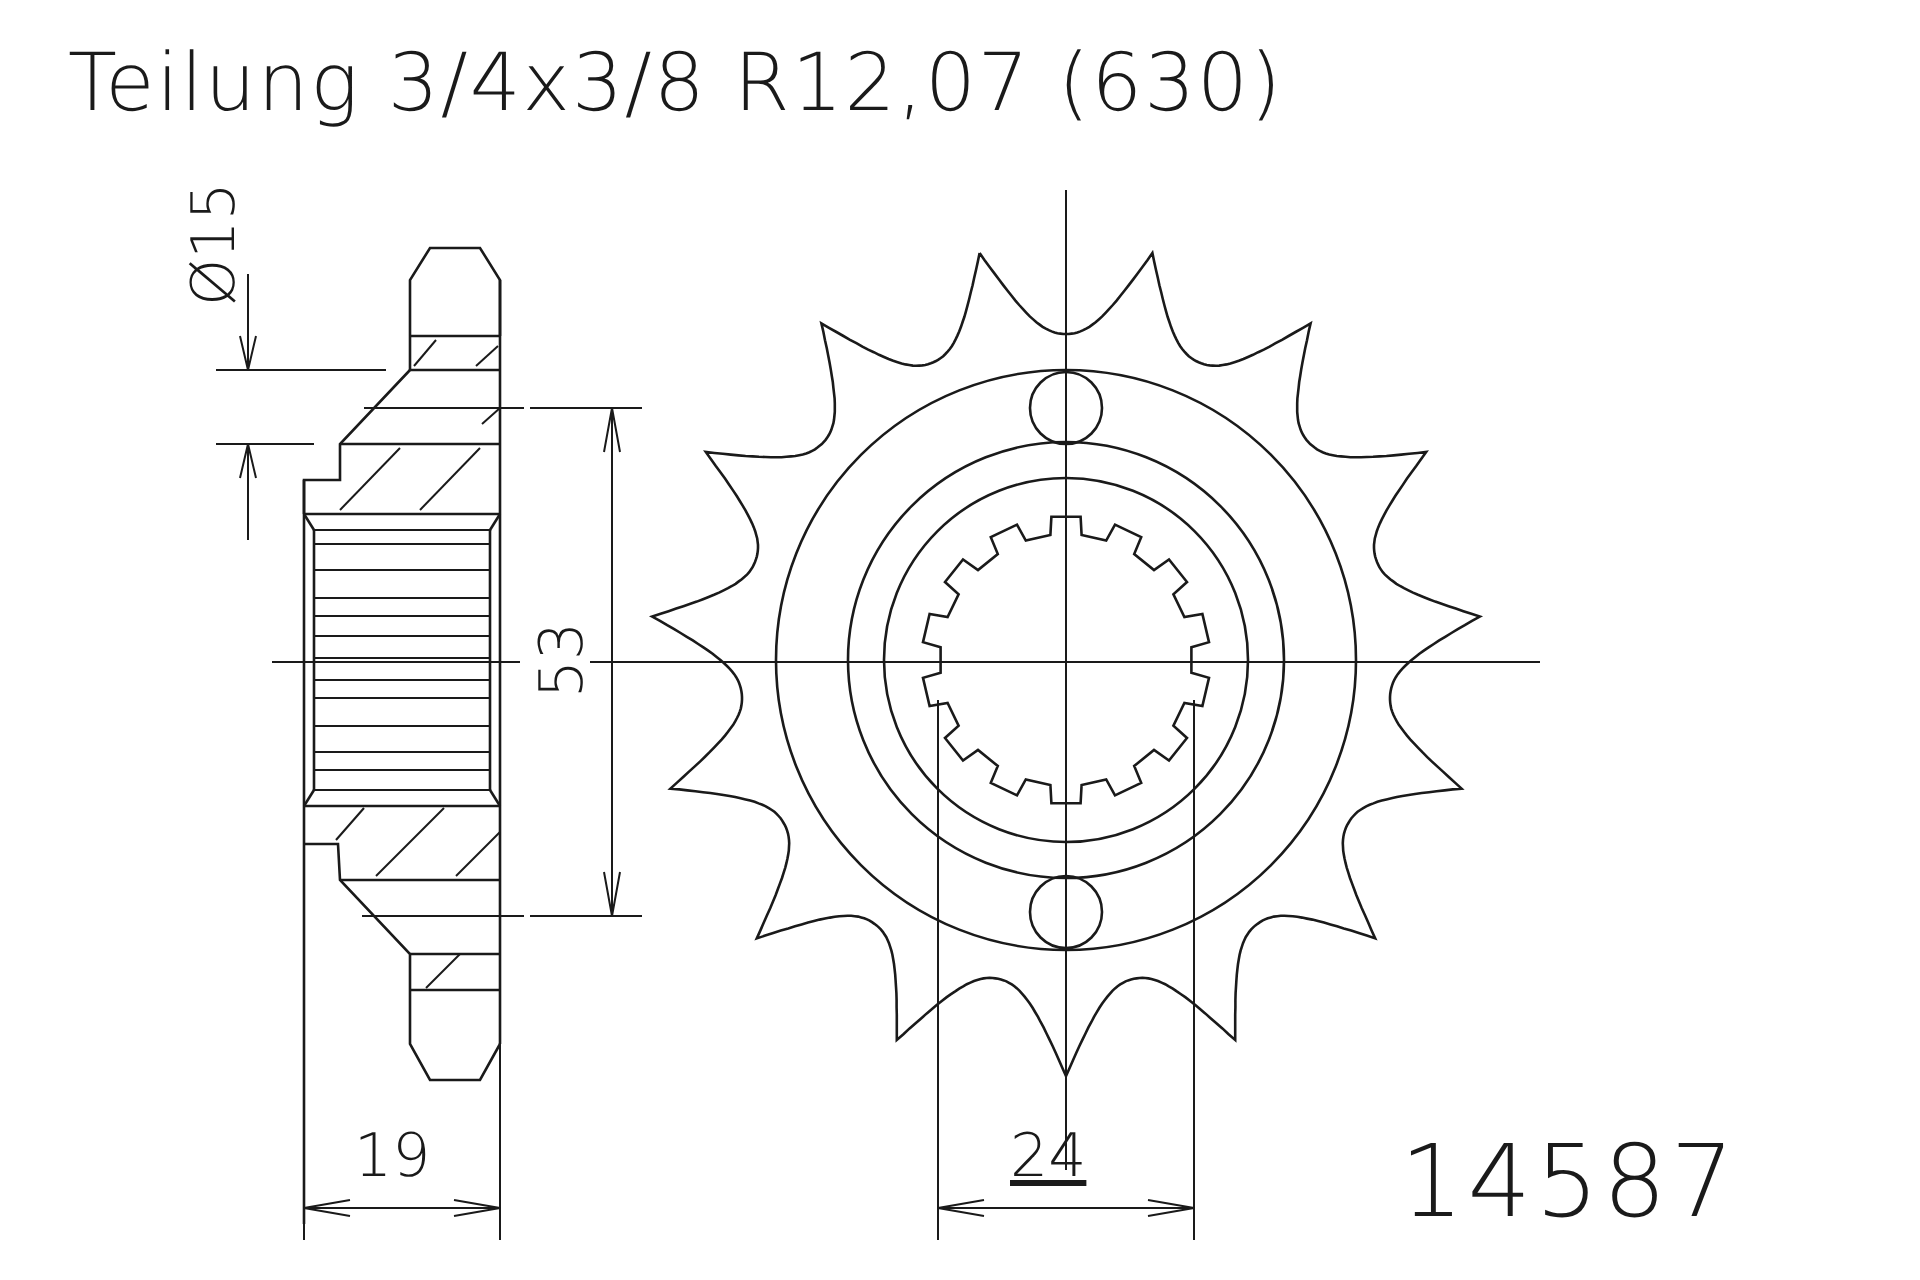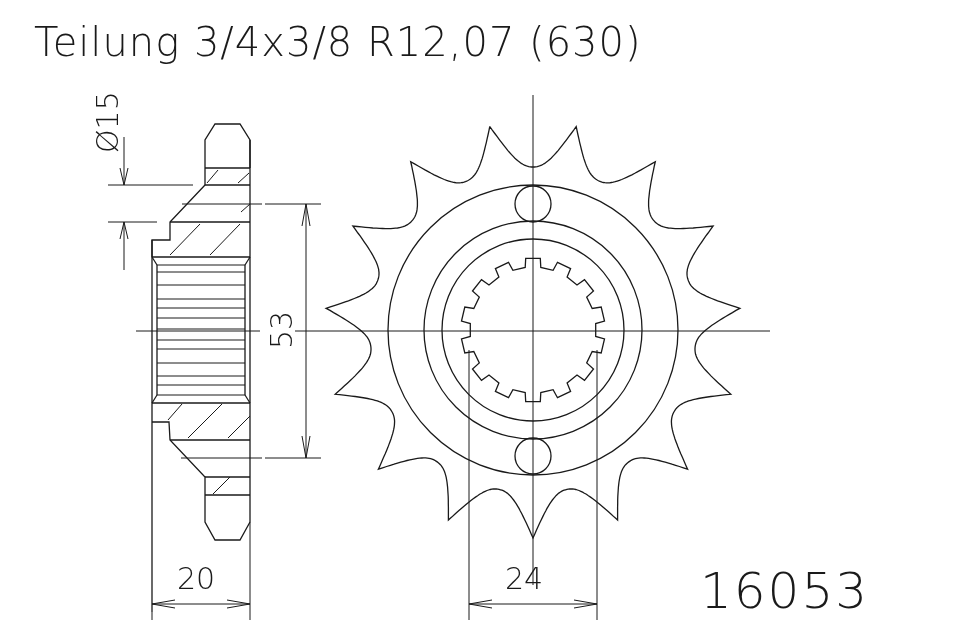--- a/index.html
+++ b/index.html
@@ -6,23 +6,23 @@
   body{width:960px;height:640px;position:relative;overflow:hidden;font-family:"DejaVu Sans",sans-serif;}
   #drawing{position:absolute;left:0;top:0;width:960px;height:640px;}
   .ln{stroke:#1a1a1a;stroke-width:1.3;fill:none;}
   .thin{stroke:#1a1a1a;stroke-width:1;fill:none;}
   .html-label{position:absolute;color:#1a1a1a;font-family:"DejaVu Sans",sans-serif;font-weight:200;white-space:nowrap;line-height:1;}
 </style>
 </head>
 <body>
 
 <div class="html-label" style="left:34px;top:22px;font-size:40px;letter-spacing:1px;text-align:right;">Teilung 3/4x3/8 R12,07 (630)</div>
-<div class="html-label" style="left:700px;top:566px;font-size:50px;letter-spacing:2px;">16053</div>
-<div class="html-label" style="left:177px;top:564px;font-size:30px;">20</div>
-<div class="html-label" style="left:505px;top:564px;font-size:30px;">24</div>
+<div class="html-label" style="left:700px;top:566px;font-size:50px;letter-spacing:2px;">14587</div>
+<div class="html-label" style="left:177px;top:564px;font-size:30px;">19</div>
+<div class="html-label" style="left:505px;top:564px;font-size:30px;text-decoration:underline;">24</div>
 <div class="html-label" style="left:262px;top:330px;font-size:30px;transform:translate(0,-50%) rotate(-90deg);transform-origin:center;width:40px;text-align:center;">53</div>
 <div class="html-label" style="left:78px;top:108px;font-size:30px;transform:rotate(-90deg);transform-origin:center;width:60px;text-align:center;">Ø15</div>
 
 <svg id="drawing" viewBox="0 0 960 640" xmlns="http://www.w3.org/2000/svg">
 
   <g>
 
     <polyline class="ln" points="205,168 205,140 215,124 240,124 250,140 250,168"></polyline>
     <line class="ln" x1="205" y1="168" x2="250" y2="168"></line>
     <line class="ln" x1="205" y1="185" x2="250" y2="185"></line>

